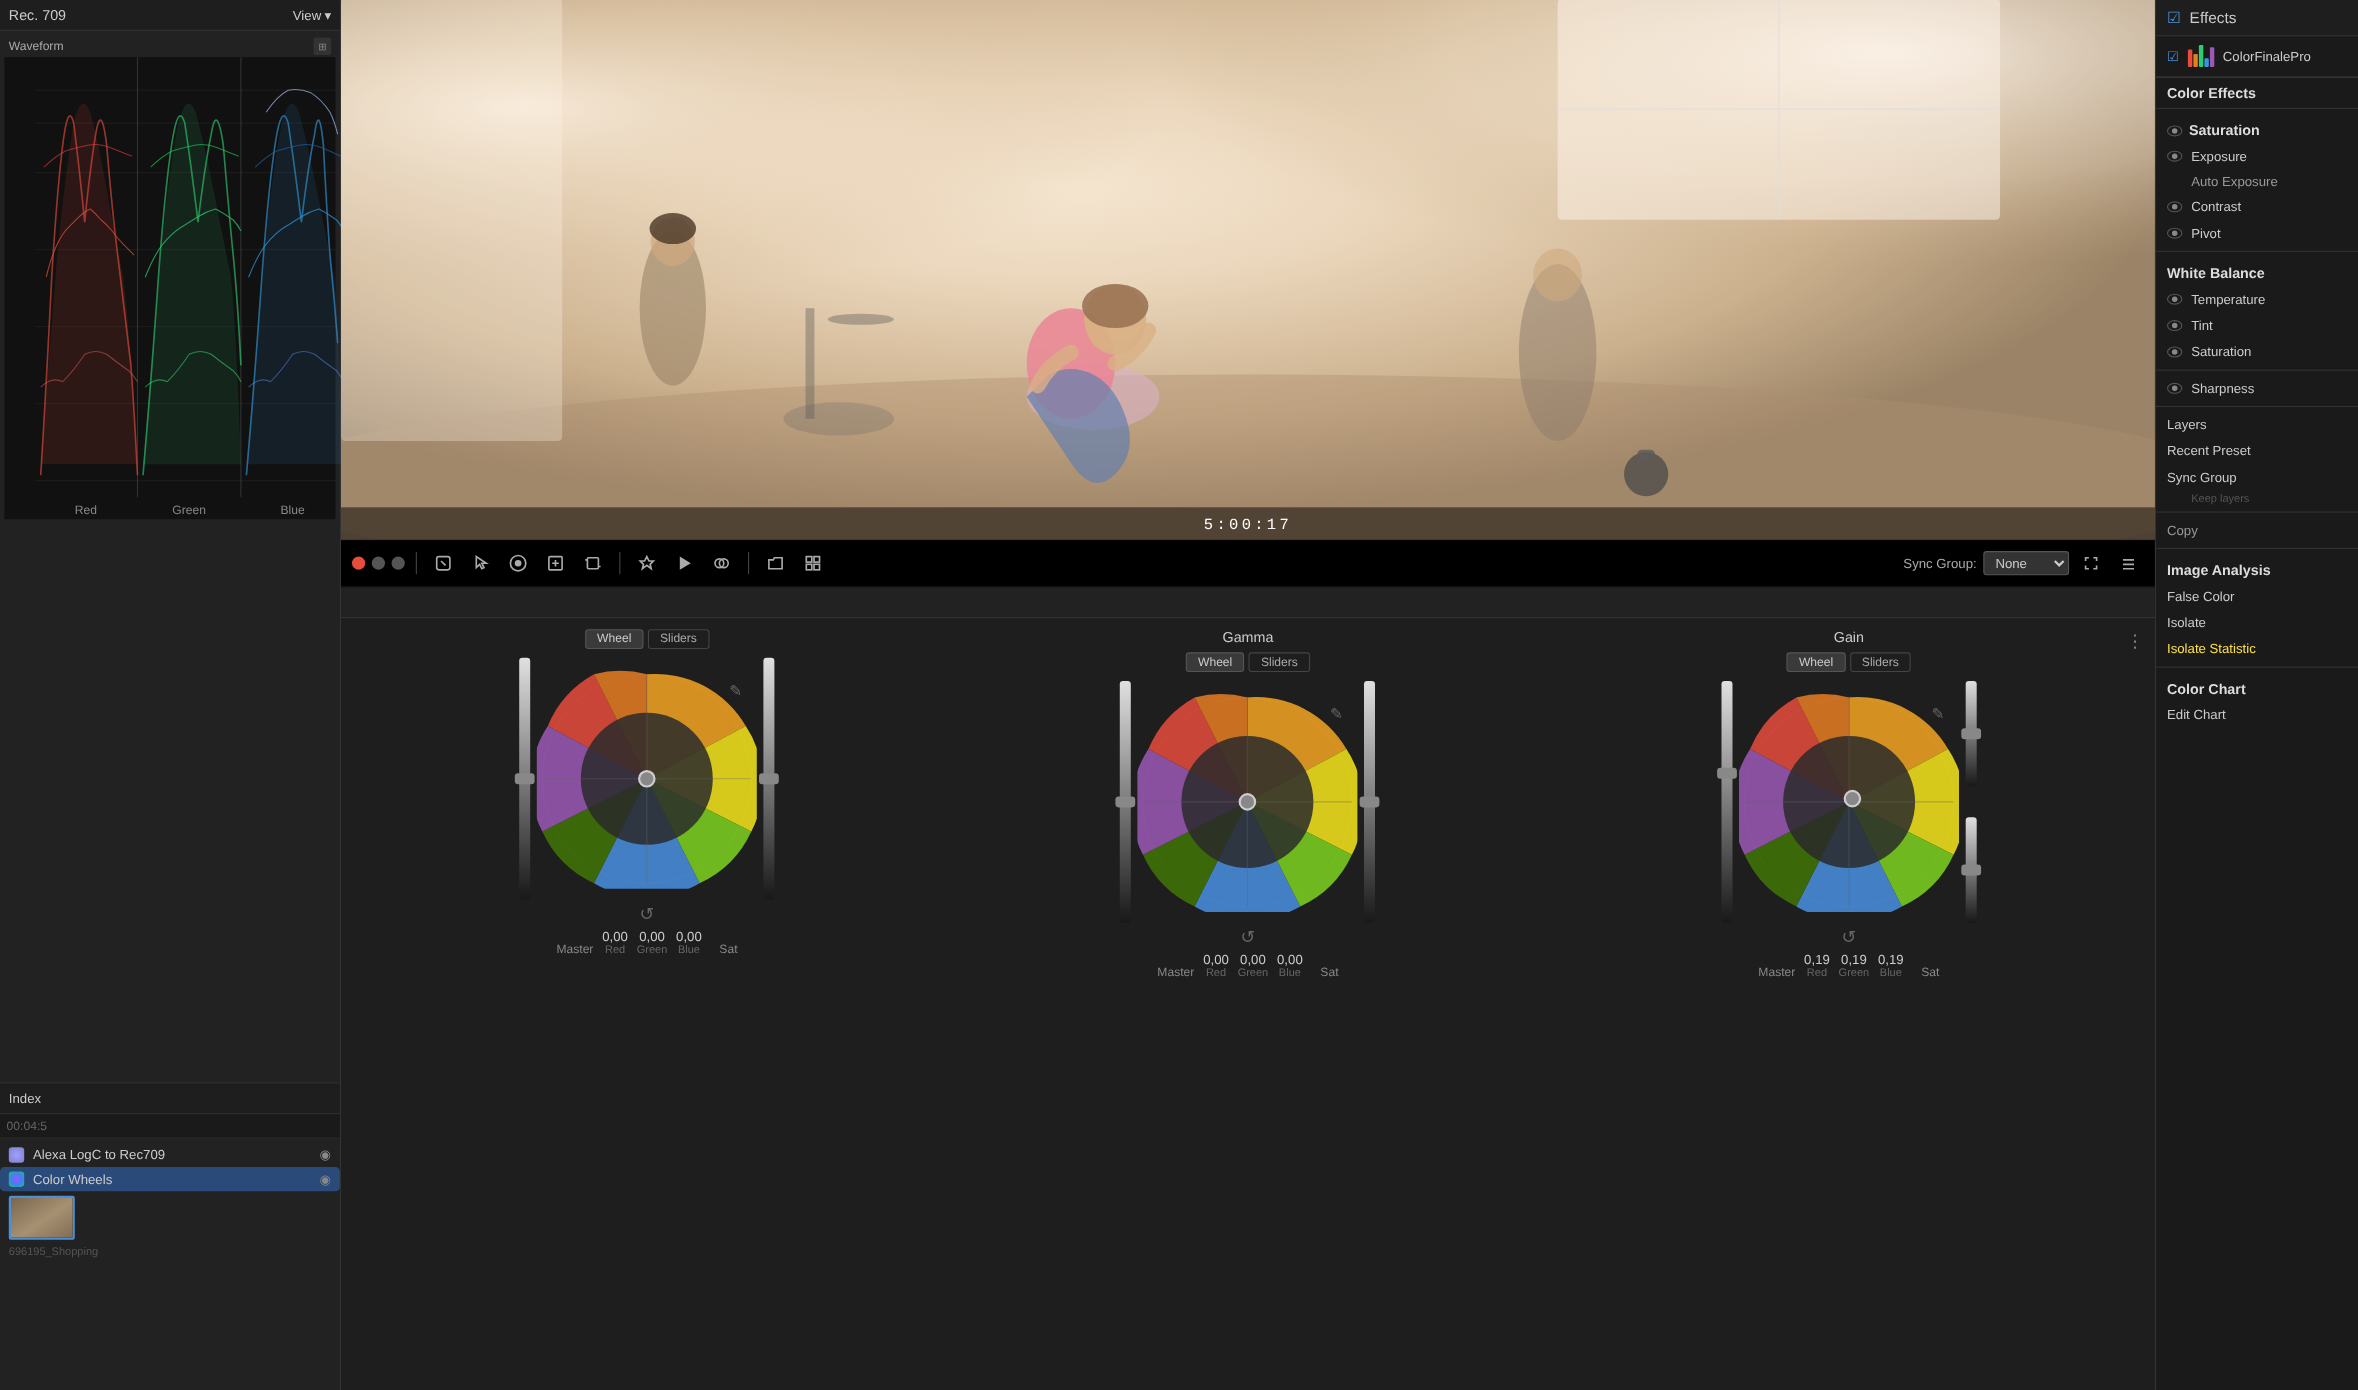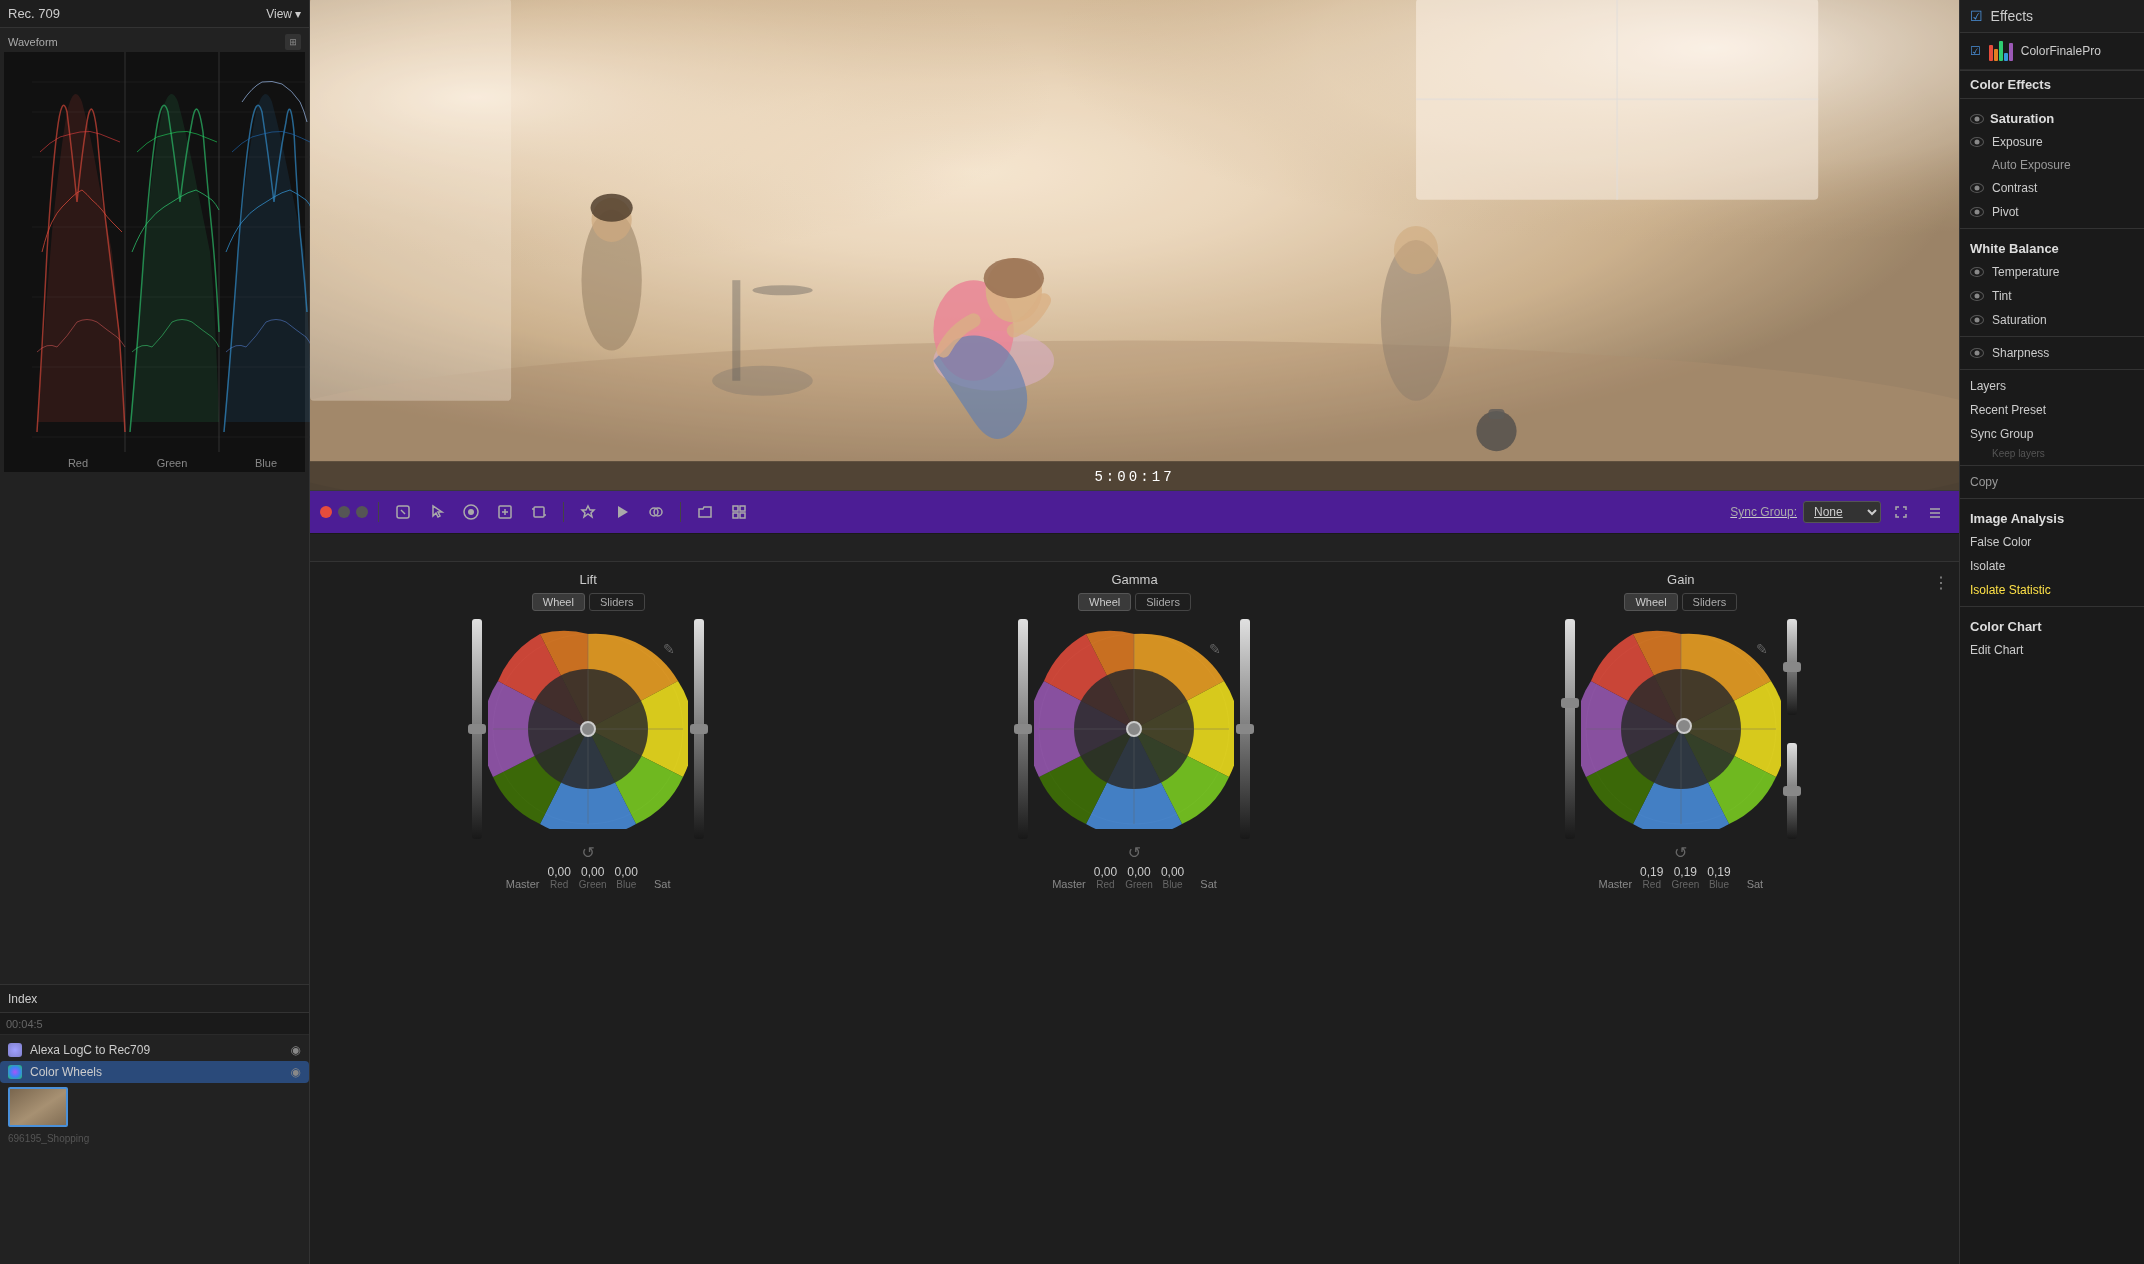--- a/index.html
+++ b/index.html
@@ -191,27 +191,26 @@
       height: 490px;
       background: #000;
       position: relative;
       overflow: hidden;
     }
 
     
     .toolbar {
       display: flex;
       align-items: center;
-      background: #4c1d95;
+      background: #000000;
       border-top: 1px solid #3a3a3a;
       border-bottom: 1px solid #1a1a1a;
       height: 44px;
       padding: 0 10px;
       gap: 6px;
-      text-decoration: underline;
     }
 
     .toolbar-btn {
       width: 30px;
       height: 30px;
       display: flex;
       align-items: center;
       justify-content: center;
       border-radius: 4px;
       cursor: pointer;
@@ -803,23 +802,20 @@
       </div>
     </div>
 
     <div class="color-wheels-panel">
       <div class="wheels-header">
         <span style="font-size:11px; color:#888;"></span>
       </div>
       <div class="wheels-container">
 
         <div class="wheel-section">
-          <div style="position:relative; width:100%;">
-            <div class="wheel-title" style="text-align:center;">Lift</div>
-          </div>
           <div class="wheel-tabs">
             <button class="wheel-tab active">Wheel</button>
             <button class="wheel-tab">Sliders</button>
           </div>
           <div class="wheel-area">
 
             <div style="display:flex; flex-direction:column; align-items:center; height:220px; justify-content:space-between;">
               <div style="width:10px; flex:1; background:linear-gradient(to bottom, #e0e0e0, #181818); border-radius:3px; position:relative;">
                 <div style="width:18px; height:10px; background:#888; border-radius:3px; position:absolute; left:-4px; top:50%; transform:translateY(-50%);"></div>
               </div>

